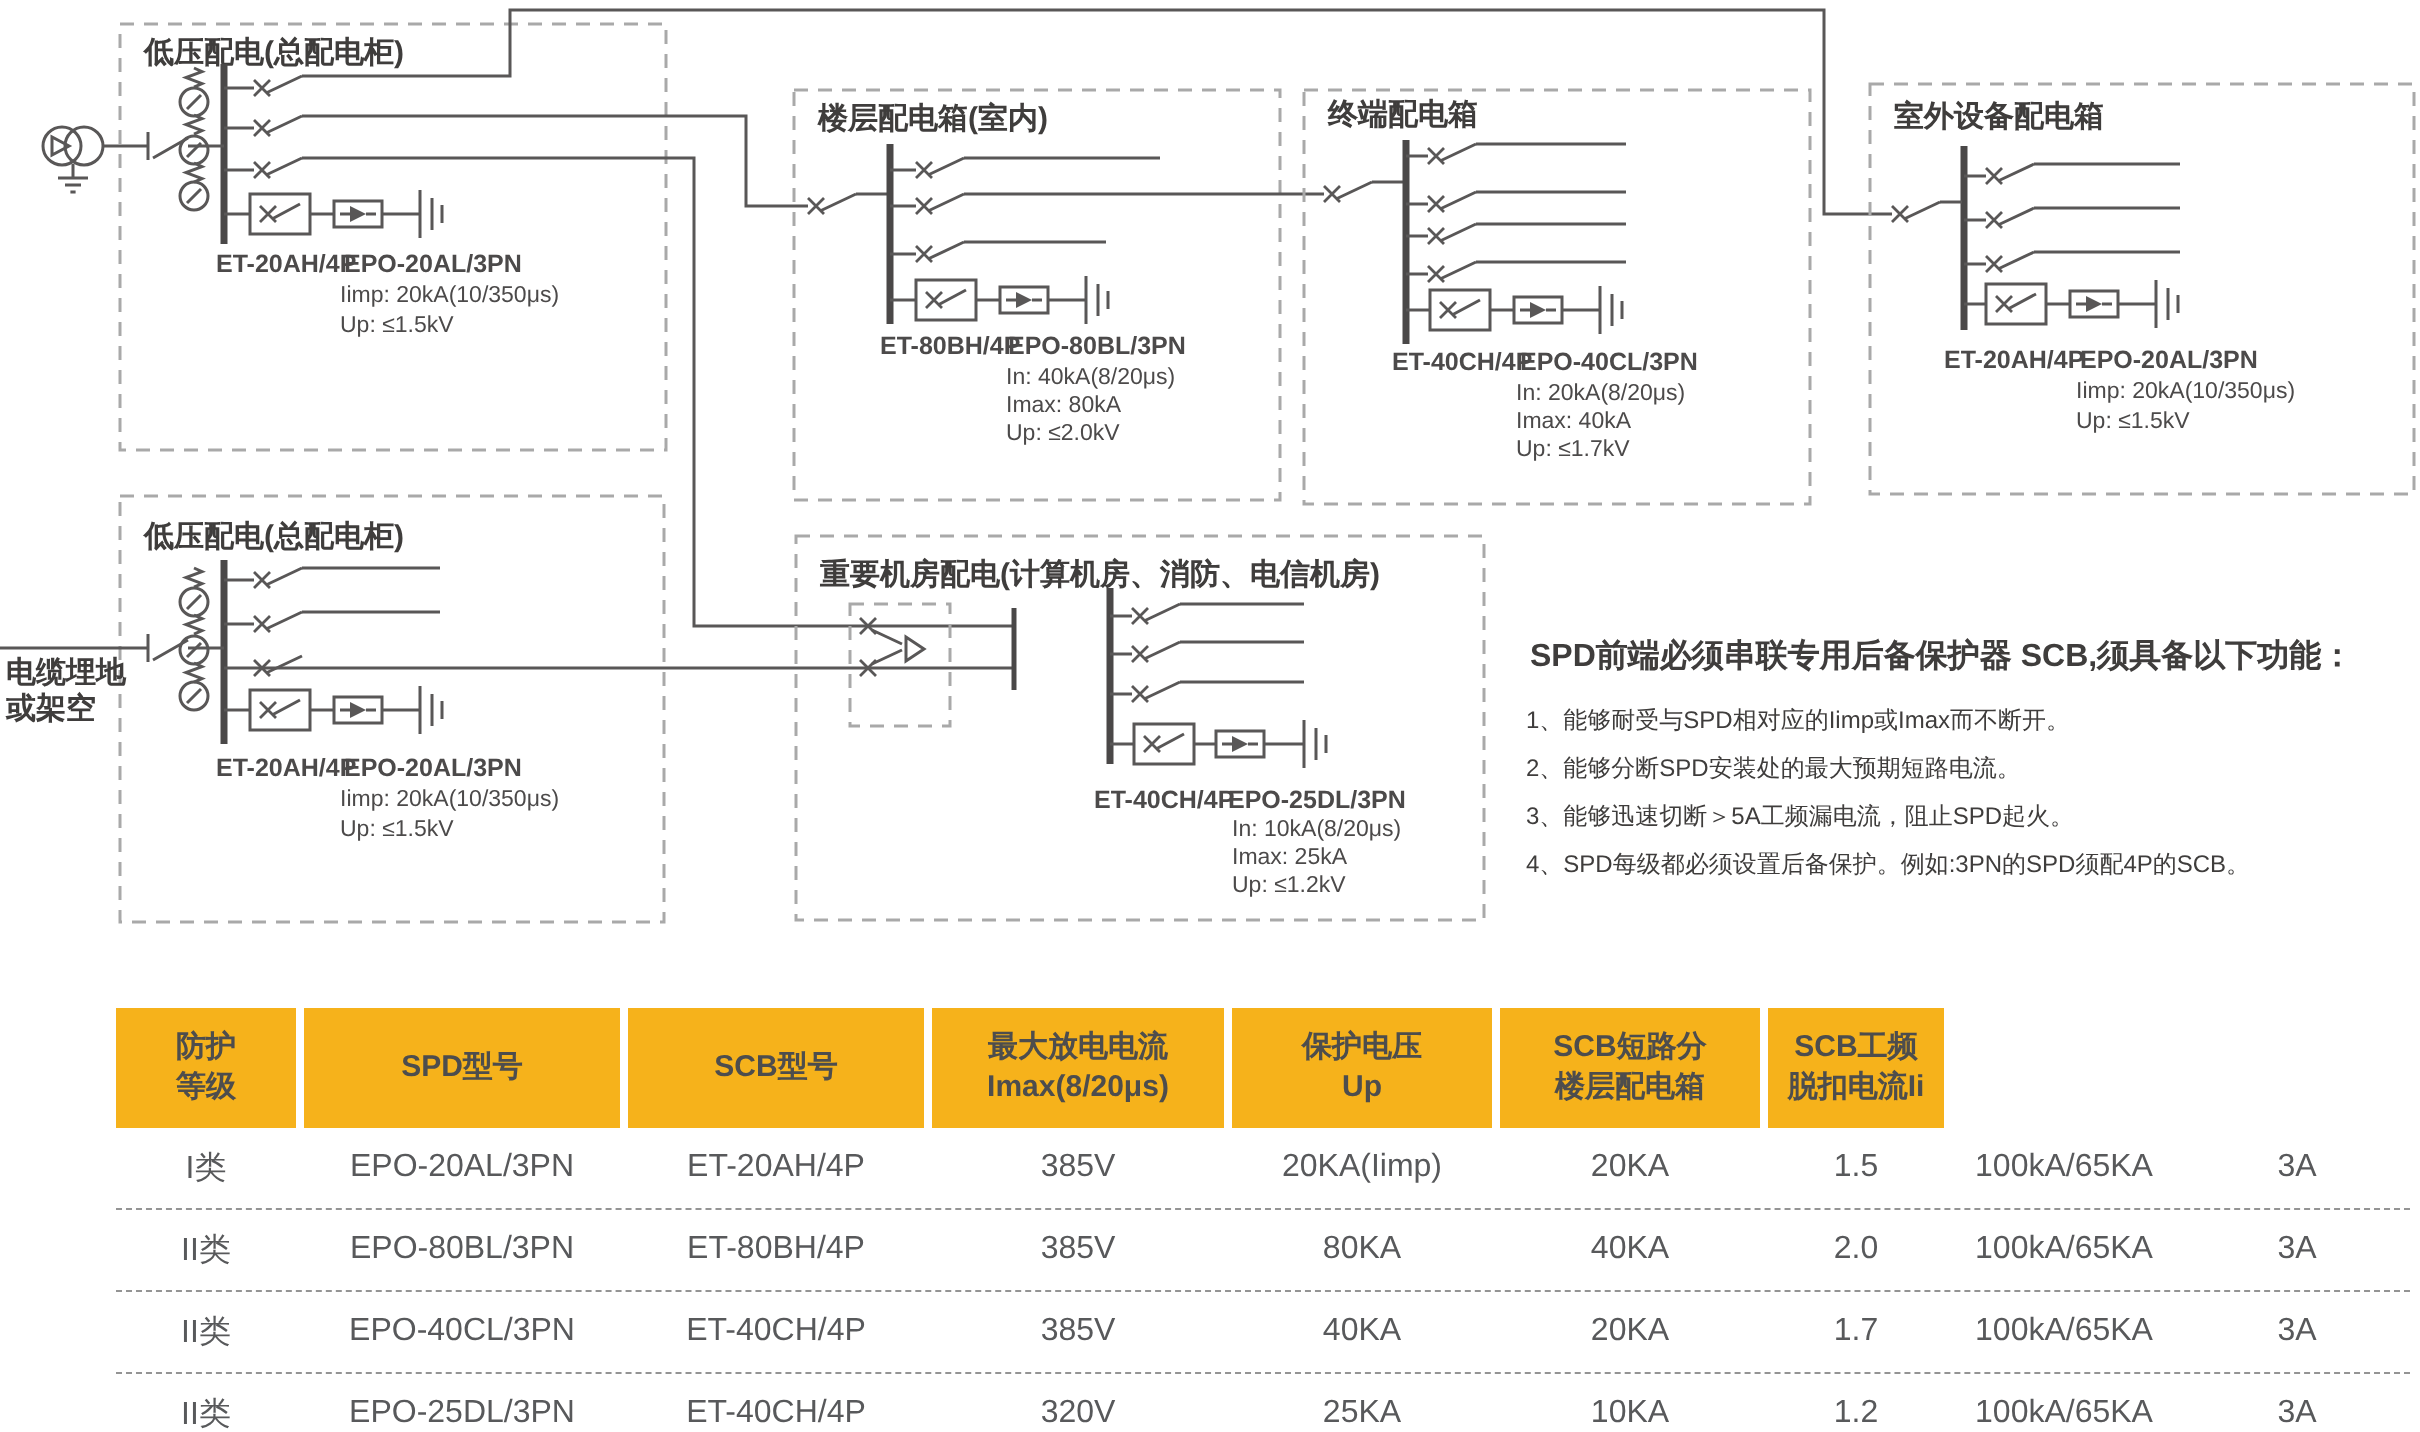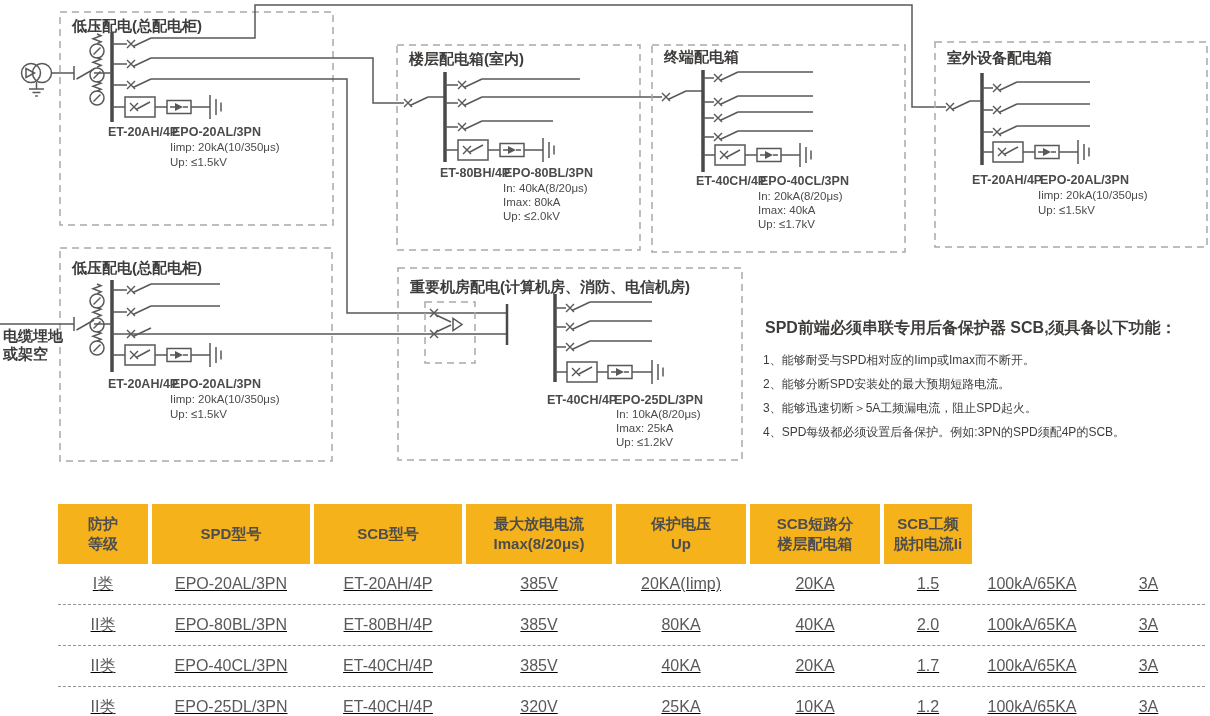--- a/index.html
+++ b/index.html
@@ -22,21 +22,21 @@
   .feeder{font-size:15px;font-weight:600;}
   .note{position:absolute;left:763px;top:318px;width:430px;color:#3f3d3c;}
   .note .note-title{font-size:16px;font-weight:700;margin:0 0 9px 2px;}
   .note .note-item{font-size:12px;font-weight:400;line-height:24px;margin:0;}
   .spec-table{position:absolute;left:58px;top:492px;width:1147px;margin-top:12px;}
   .thead{display:grid;grid-template-columns:90px 158px 148px 146px 130px 130px 88px 112px 113px;
          column-gap:4px;height:60px;}
   .th{background:#f6b21b;color:#4d4d4d;display:flex;flex-direction:column;
       align-items:center;justify-content:center;font-size:15px;font-weight:600;line-height:20px;}
   .trow{display:grid;grid-template-columns:90px 158px 148px 146px 130px 130px 88px 112px 113px;
-        column-gap:4px;height:40px;align-items:center;border-bottom:1px dashed #949494;text-decoration:underline;}
+        column-gap:4px;height:40px;align-items:center;border-bottom:1px dashed #949494;}
   .td{text-align:center;font-size:16px;color:#58595b;}
 </style>
 </head>
 <body>
 
 <div id="diagram">
 <svg width="1210" height="492" viewBox="0 0 1210 492">
   <defs>
     <g id="xm">
           <path class="xm" d="M-4,-4 L4,4 M4,-4 L-4,4"></path>

